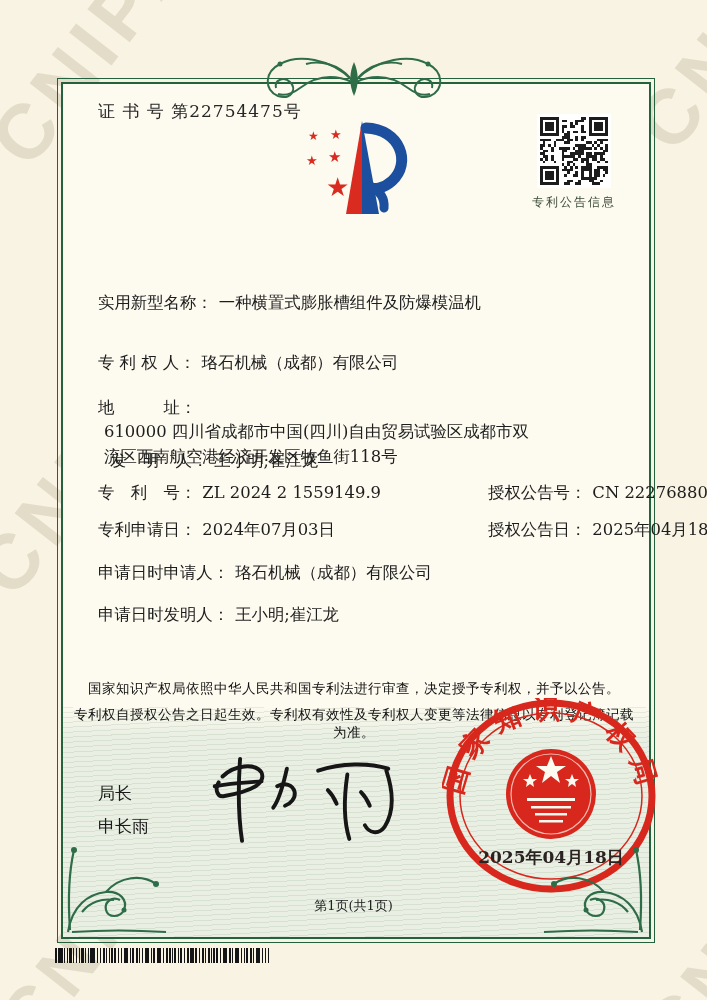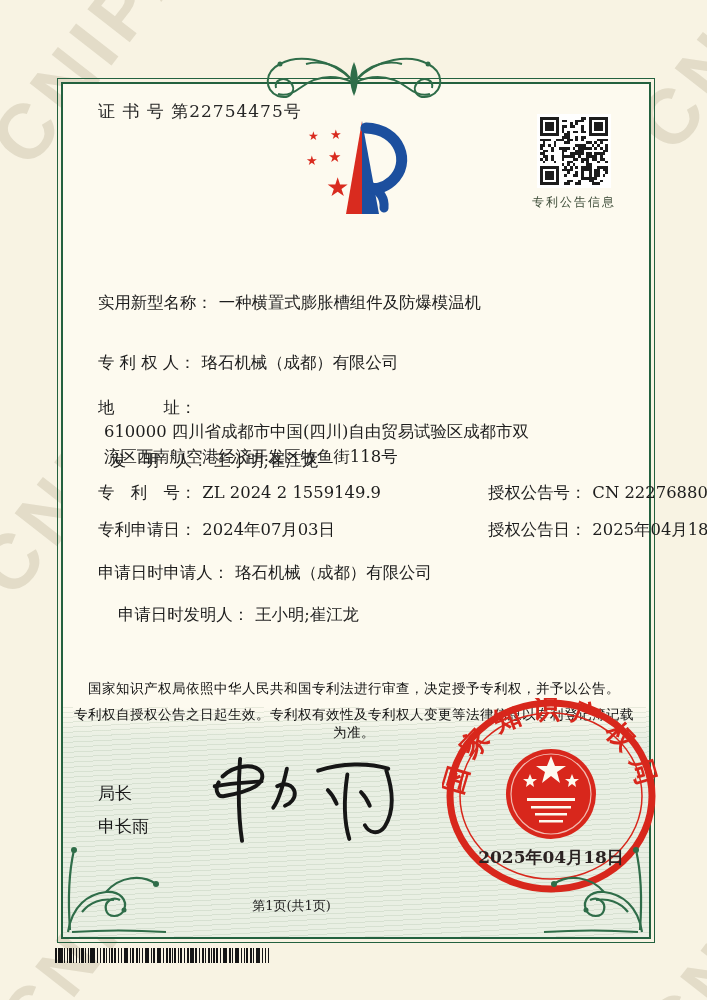--- a/index.html
+++ b/index.html
@@ -34,21 +34,21 @@
   .row-wrap{white-space:normal;width:516px;}
   .row-wrap .addr{display:inline-block;vertical-align:top;margin-left:6px;width:440px;
                   white-space:normal;line-height:25px;}
   .col2{position:absolute;left:390px;top:0;white-space:nowrap;}
   .footnote{position:absolute;left:73px;width:562px;text-align:center;font-size:13.5px;
             color:#101010;letter-spacing:0.5px;}
   .sig-label{position:absolute;left:98px;font-family:"Liberation Sans",sans-serif;
              font-size:17px;color:#1a1a1a;}
   .signature-svg{position:absolute;left:205px;top:746px;width:195px;height:100px;}
   .seal{position:absolute;left:442px;top:698px;width:218px;height:196px;z-index:4;}
-  .page-no{position:absolute;left:0;width:583px;top:897px;text-align:center;font-size:13px;color:#222;}
+  .page-no{position:absolute;left:0;width:707px;top:897px;text-align:center;font-size:13px;color:#222;}
   .barcode{position:absolute;left:55px;top:948px;width:214px;height:15px;z-index:3;
            background-image:
              repeating-linear-gradient(90deg,#151515 0 1.5px,transparent 1.5px 3px),
              repeating-linear-gradient(90deg,#151515 0 1px,transparent 1px 7px),
              repeating-linear-gradient(90deg,transparent 0 4px,#151515 4px 6.5px,transparent 6.5px 11px);}
   .ornament{position:absolute;z-index:4;}
 </style>
 </head>
 <body>
 
@@ -365,21 +365,21 @@
     </div>
     <div class="row" style="top:519px;width:556px;">
       <span class="lbl">专利申请日：</span><span class="val">2024年07月03日</span>
       <span class="col2">
         <span class="lbl">授权公告日：</span><span class="val">2025年04月18日</span>
       </span>
     </div>
     <div class="row" style="top:562px;">
       <span class="lbl">申请日时申请人：</span><span class="val">珞石机械（成都）有限公司</span>
     </div>
-    <div class="row" style="top:604px;margin-left:20px;">
+    <div class="row" style="top:604px;">
       <span class="lbl">申请日时发明人：</span><span class="val">王小明;崔江龙</span>
     </div>
 
     <div class="footnote" style="top:680px;">国家知识产权局依照中华人民共和国专利法进行审查，决定授予专利权，并予以公告。</div>
     <div class="footnote" style="top:706px;">专利权自授权公告之日起生效。专利权有效性及专利权人变更等法律信息以专利登记簿记载为准。</div>
 
     <div class="sig-label" style="top:782px;">局长</div>
     <div class="sig-label" style="top:815px;">申长雨</div>
     <svg class="signature-svg" viewBox="0 0 200 100">
       <g stroke="#161616" stroke-width="4" fill="none" stroke-linecap="round">

